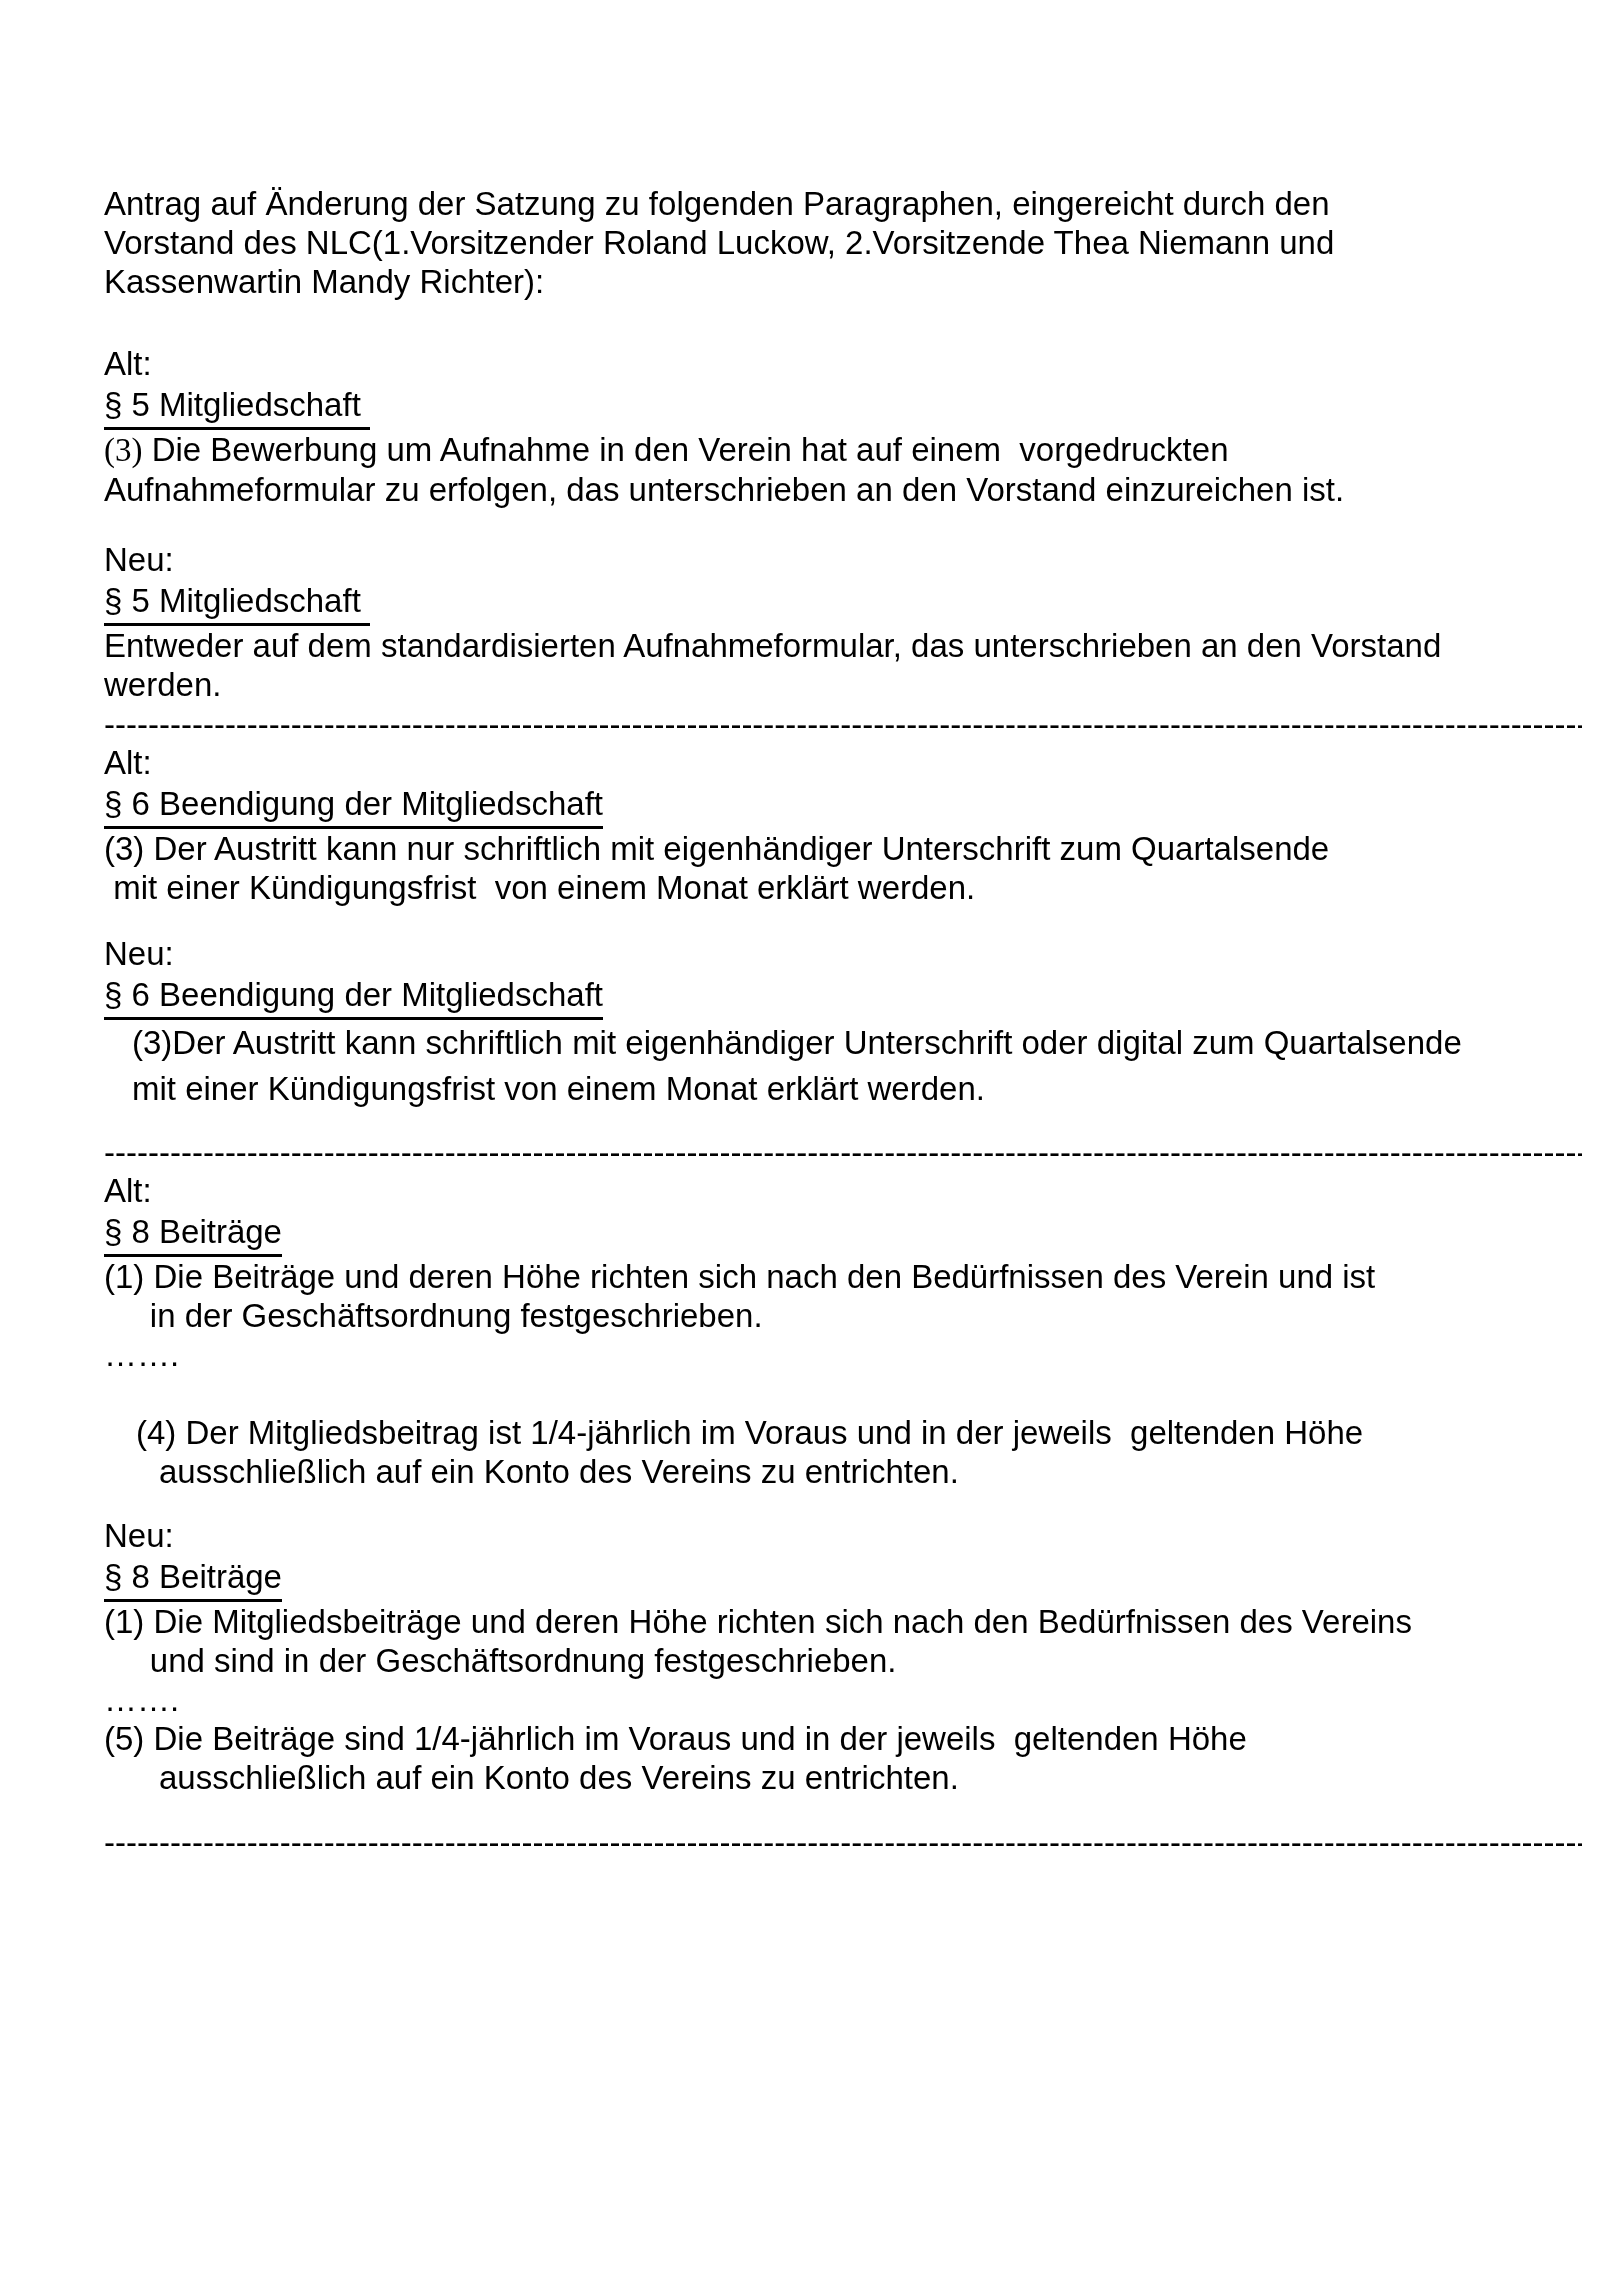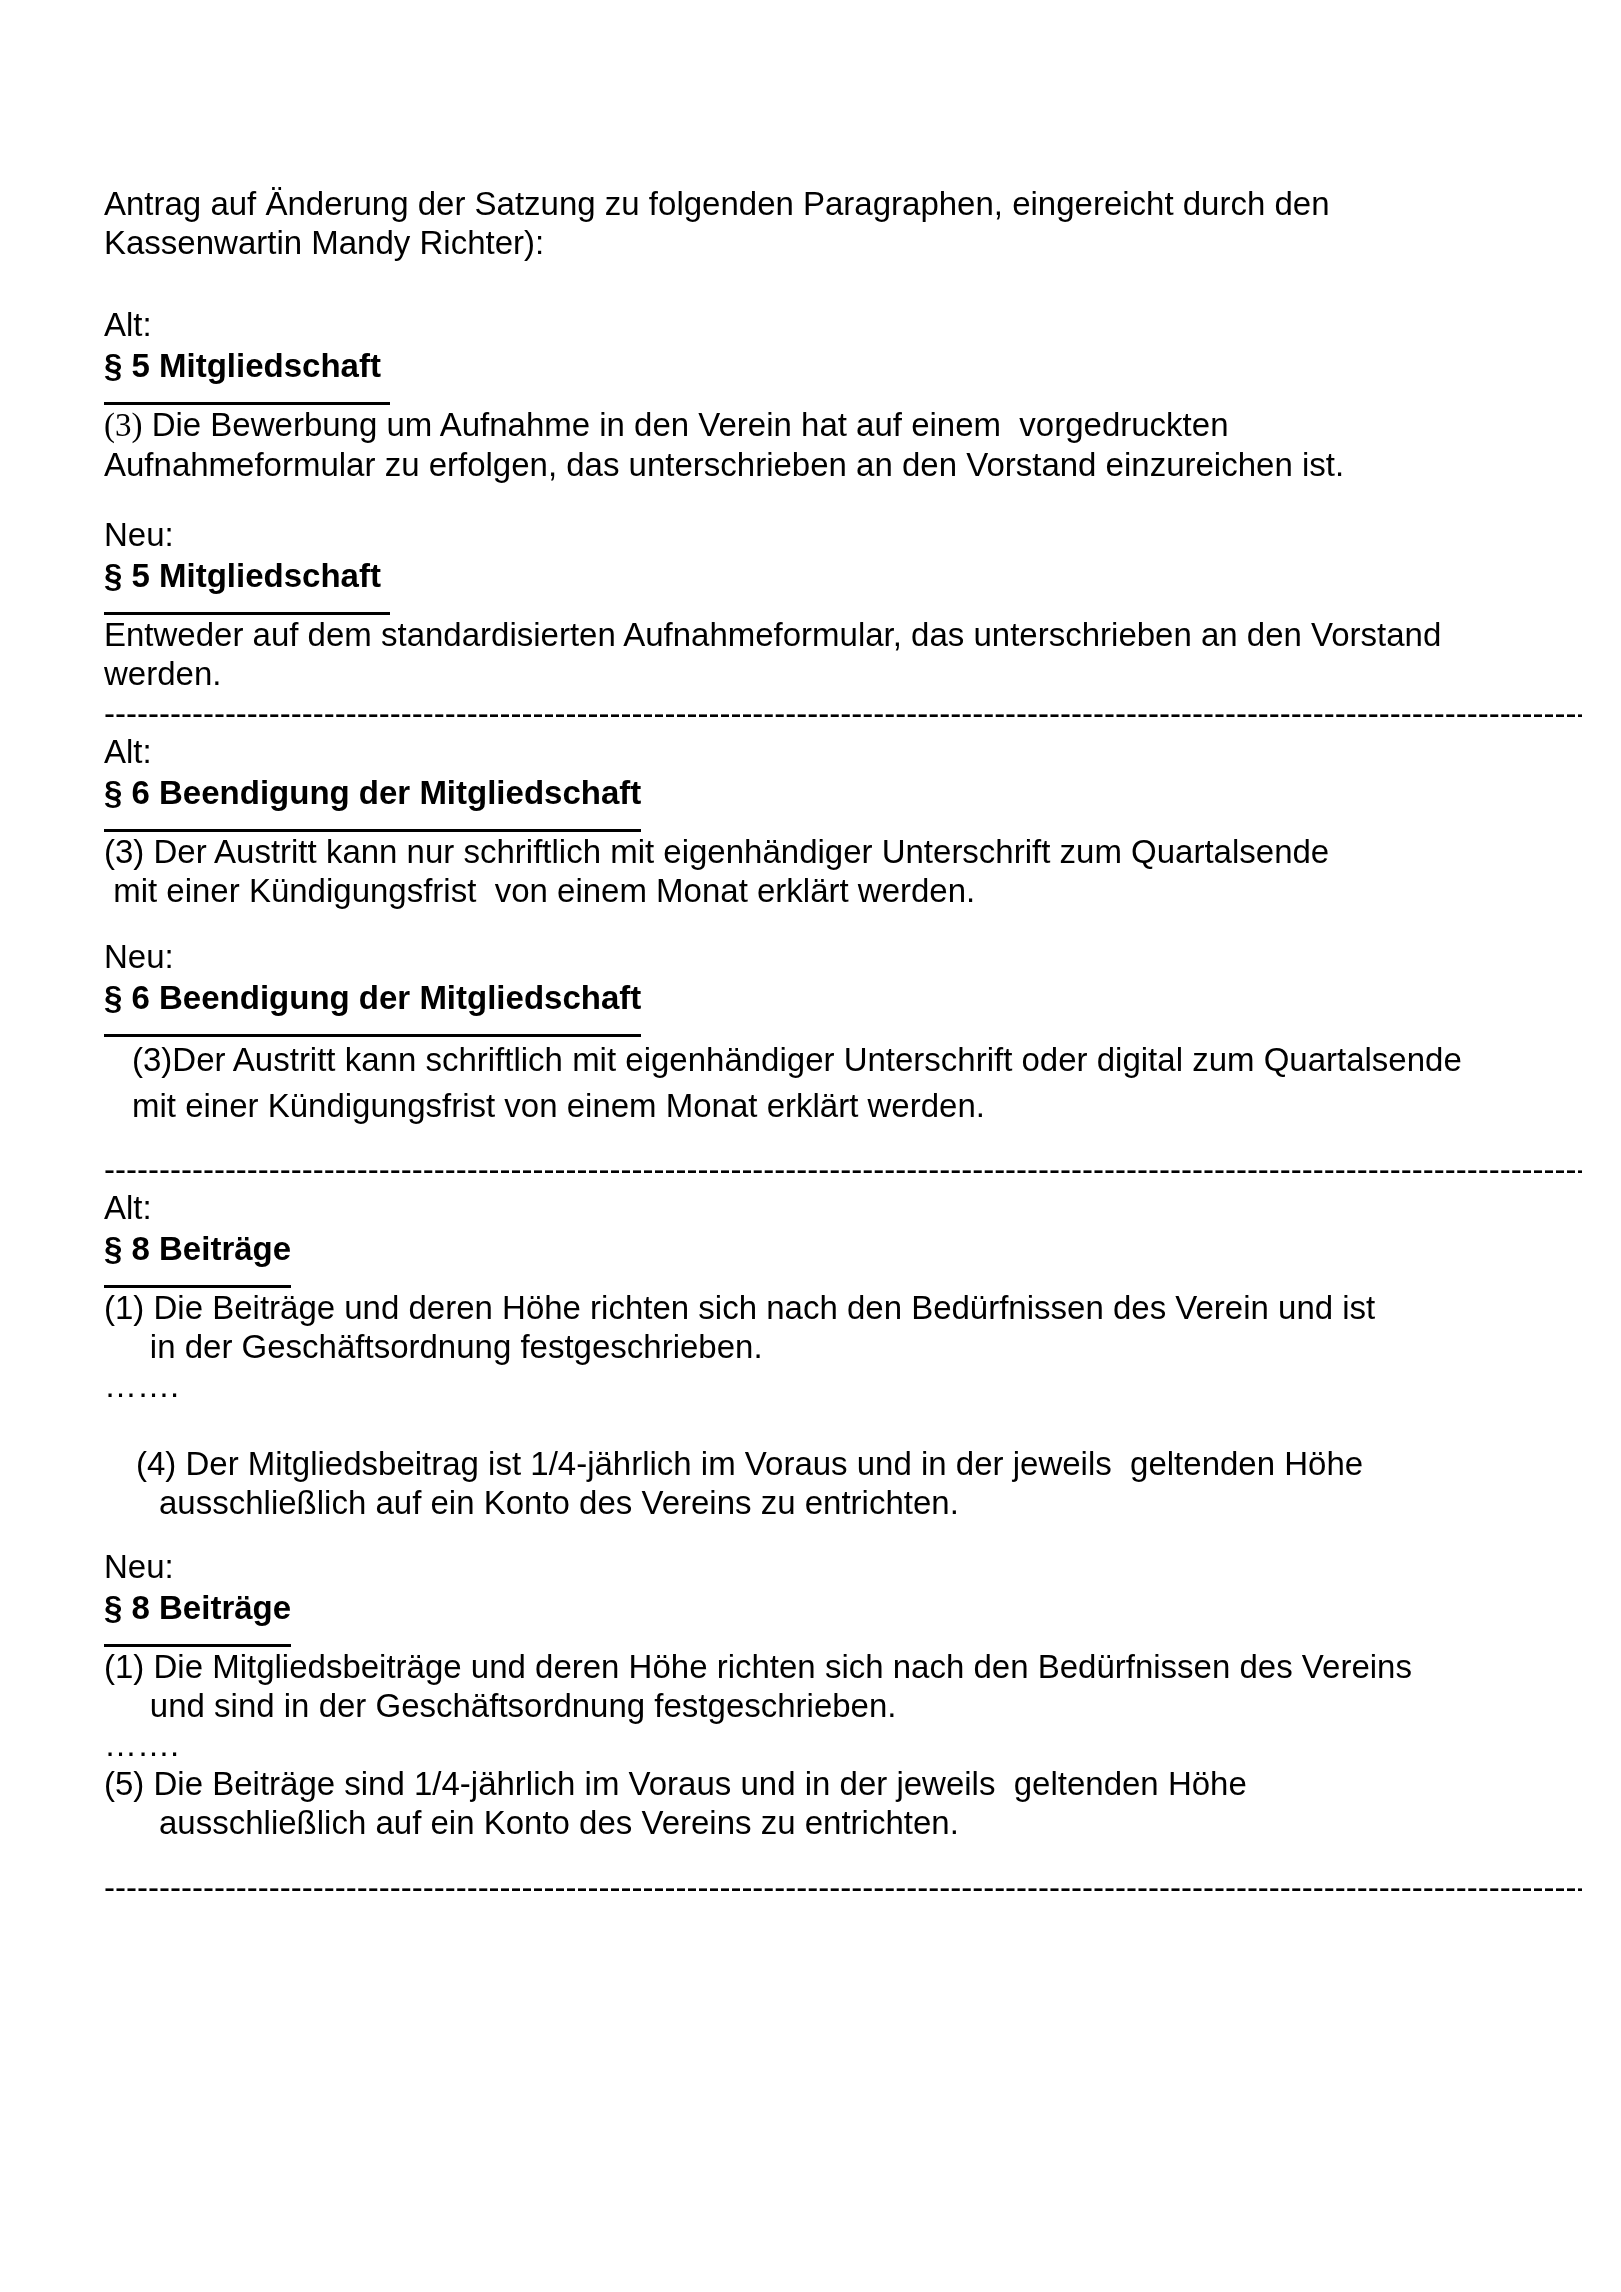--- a/index.html
+++ b/index.html
@@ -33,24 +33,24 @@
     font-size: 33px;
     line-height: 39px;
     white-space: pre-wrap;
     letter-spacing: 0;
   }
   .ls15 { line-height: 46px; margin-left: 28px; }       
   .gap-above { margin-top: 39px; margin-left: 32px; }   
   .title-line { line-height: 43px; }
   .title {
     display: inline-block;
-    font-weight: bold;
+    font-weight: normal;
     border-bottom: 3.9px solid #000000;
     white-space: pre;
-    padding-bottom: 15px;
+    padding-bottom: 1px;
   }
   .serif-num {
     font-family: "Liberation Serif", "DejaVu Serif", serif;
   }
   .sep {
     height: 33px;
     line-height: 29px;
     overflow: hidden;
     white-space: nowrap;
     font-size: 33px;
@@ -64,20 +64,21 @@
   .sep-3      { margin-top: 31px; }
 </style>
 </head>
 <body>
 
 <div class="page">
   <div class="content">
 
     <div class="para">
       <span class="line">Antrag auf Änderung der Satzung zu folgenden Paragraphen, eingereicht durch den</span>
+      <span class="line">Vorstand des NLC(1.Vorsitzender Roland Luckow, 2.Vorsitzende Thea Niemann und</span>
       <span class="line">Kassenwartin Mandy Richter):</span>
     </div>
 
     <div class="section sec-s5-alt">
       <span class="line">Alt:</span>
       <span class="line title-line"><span class="title">§ 5 Mitgliedschaft </span></span>
       <span class="line"><span class="serif-num">(3)</span><span> Die Bewerbung um Aufnahme in den Verein hat auf einem  vorgedruckten</span></span>
       <span class="line">Aufnahmeformular zu erfolgen, das unterschrieben an den Vorstand einzureichen ist.</span>
     </div>
 

